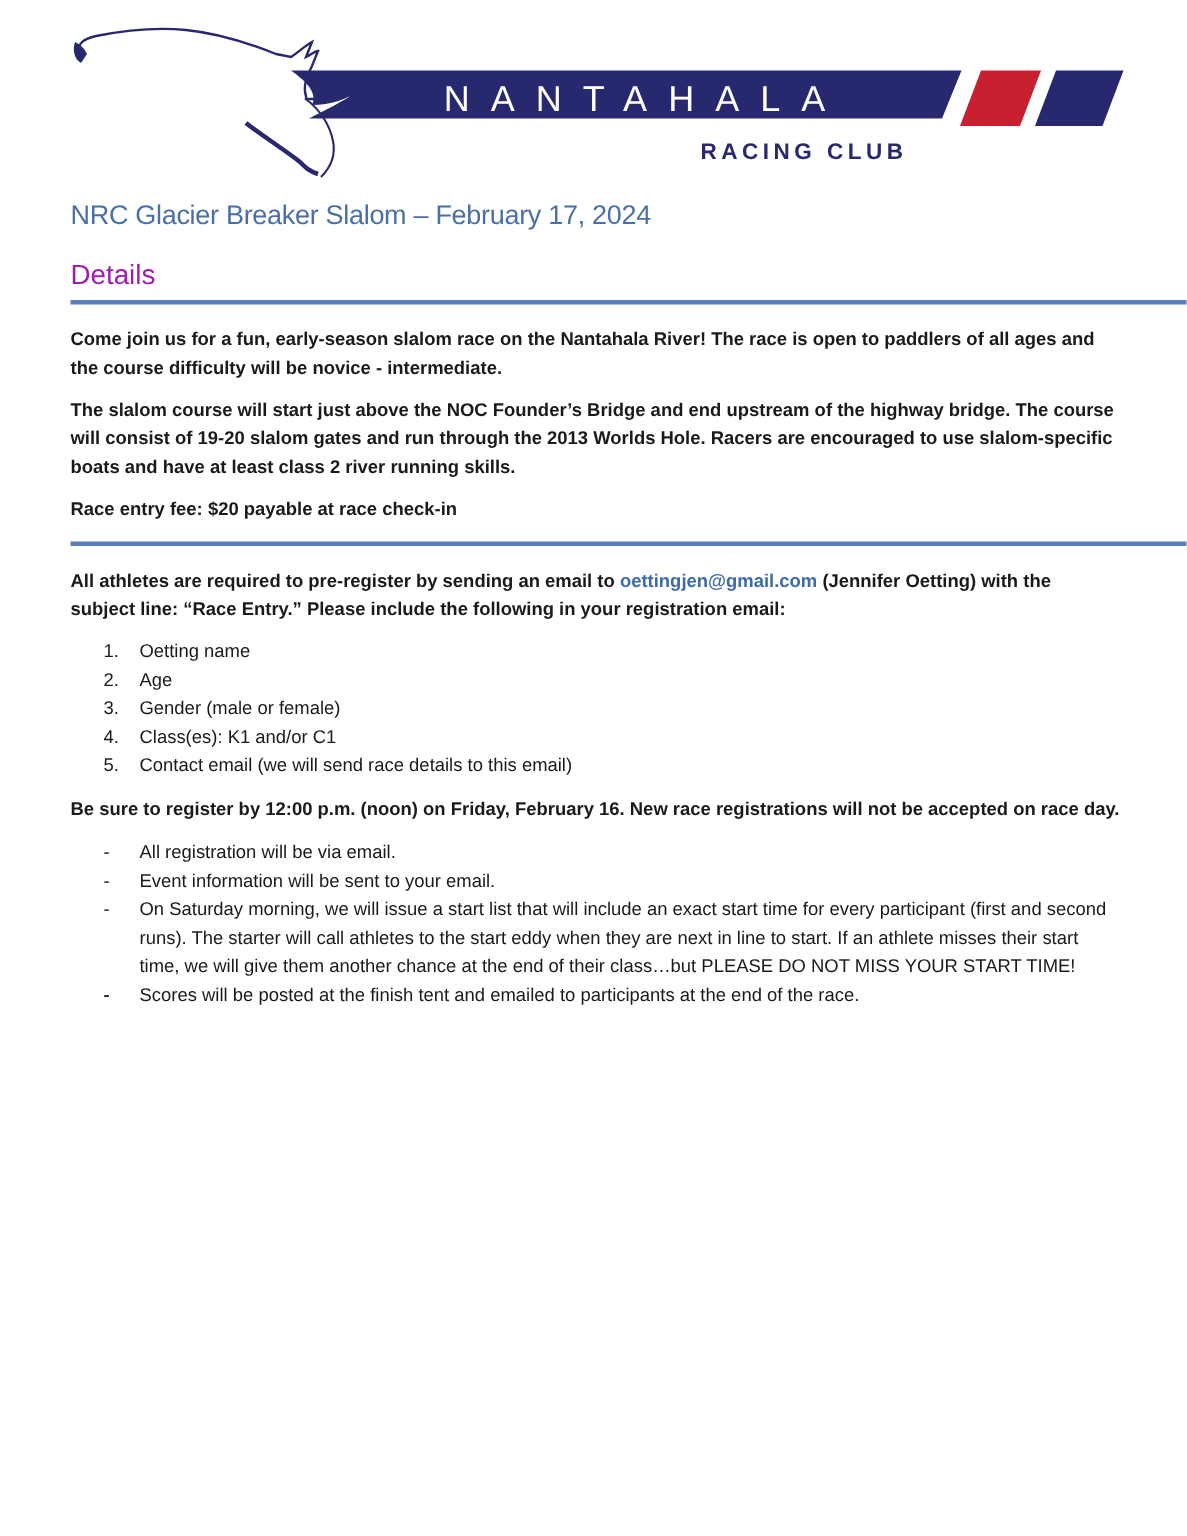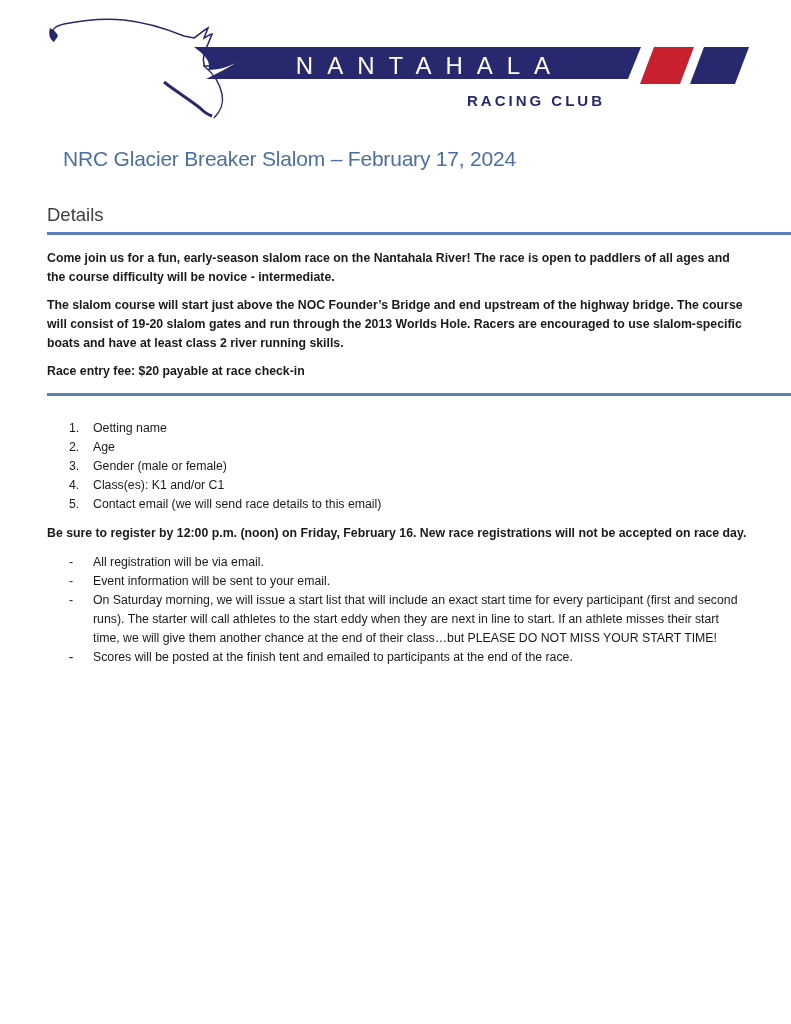--- a/index.html
+++ b/index.html
@@ -5,25 +5,25 @@
     html, body { margin: 0; padding: 0; background: #ffffff; }
     body {
       width: 791px; height: 1024px; position: relative; overflow: hidden;
       font-family: "Liberation Sans", "DejaVu Sans", sans-serif;
       color: #1a1a1a;
     }
     .logo { position: absolute; left: 44px; top: 14px; width: 720px; height: 106px; }
     .logo svg { width: 100%; height: 100%; display: block; }
     .content { position: absolute; left: 47px; top: 128px; width: 744px; }
     .doc-title {
-      font-size: 21px; color: #4a6fa5; margin: 16px; letter-spacing: -0.2px;
+      font-size: 18px; color: #4a6fa5; margin: 0; letter-spacing: -0.2px;
       font-weight: normal; height: 30px; line-height: 30px;
     }
     .section-heading {
-      font-size: 18.5px; color: #404040; font-weight: normal; margin: 0;
+      font-size: 18.5px; color: #a21caf; font-weight: normal; margin: 0;
       line-height: 26px;
     }
     .rule { height: 3px; background: #5b7fbd; margin-right: 0; width: 744px; }
     .para { font-size: 12.3px; line-height: 19px; margin: 0; width: 700px; font-weight: bold; }
     .para a { color: #3d6da6; text-decoration: none; }
     .bold { font-weight: bold; }
     ol.numbered { margin: 0; padding: 0; list-style: none; font-size: 12.3px; line-height: 19px; }
     ol.numbered li { position: relative; padding-left: 46px; }
     ol.numbered li .num { position: absolute; left: 22px; }
     ul.dashed { margin: 0; padding: 0; list-style: none; font-size: 12.3px; line-height: 19px; width: 700px; }
@@ -64,20 +64,21 @@
   <p class="para">Come join us for a fun, early-season slalom race on the Nantahala River! The race is open to paddlers of all ages and the course difficulty will be novice - intermediate.</p>
   <div style="height:9px"></div>
   <p class="para">The slalom course will start just above the NOC Founder’s Bridge and end upstream of the highway bridge. The course will consist of 19-20 slalom gates and run through the 2013 Worlds Hole. Racers are encouraged to use slalom-specific boats and have at least class 2 river running skills.</p>
   <div style="height:9px"></div>
   <p class="para">Race entry fee: $20 payable at race check-in</p>
 
   <div style="height:8px"></div>
   <div class="rule" style="margin-top:4px"></div>
 
   <div style="height:14px"></div>
+  <p class="para"><span>All athletes are required to pre-register by sending an email to </span><a href="#">oettingjen@gmail.com</a><span> (Jennifer Oetting) with the subject line: “Race Entry.” Please include the following in your registration email:</span></p>
 
   <div style="height:9px"></div>
   <ol class="numbered">
     <li><span class="num">1.</span><span>Oetting name</span></li>
     <li><span class="num">2.</span><span>Age</span></li>
     <li><span class="num">3.</span><span>Gender (male or female)</span></li>
     <li><span class="num">4.</span><span>Class(es): K1 and/or C1</span></li>
     <li><span class="num">5.</span><span>Contact email (we will send race details to this email)</span></li>
   </ol>
 

